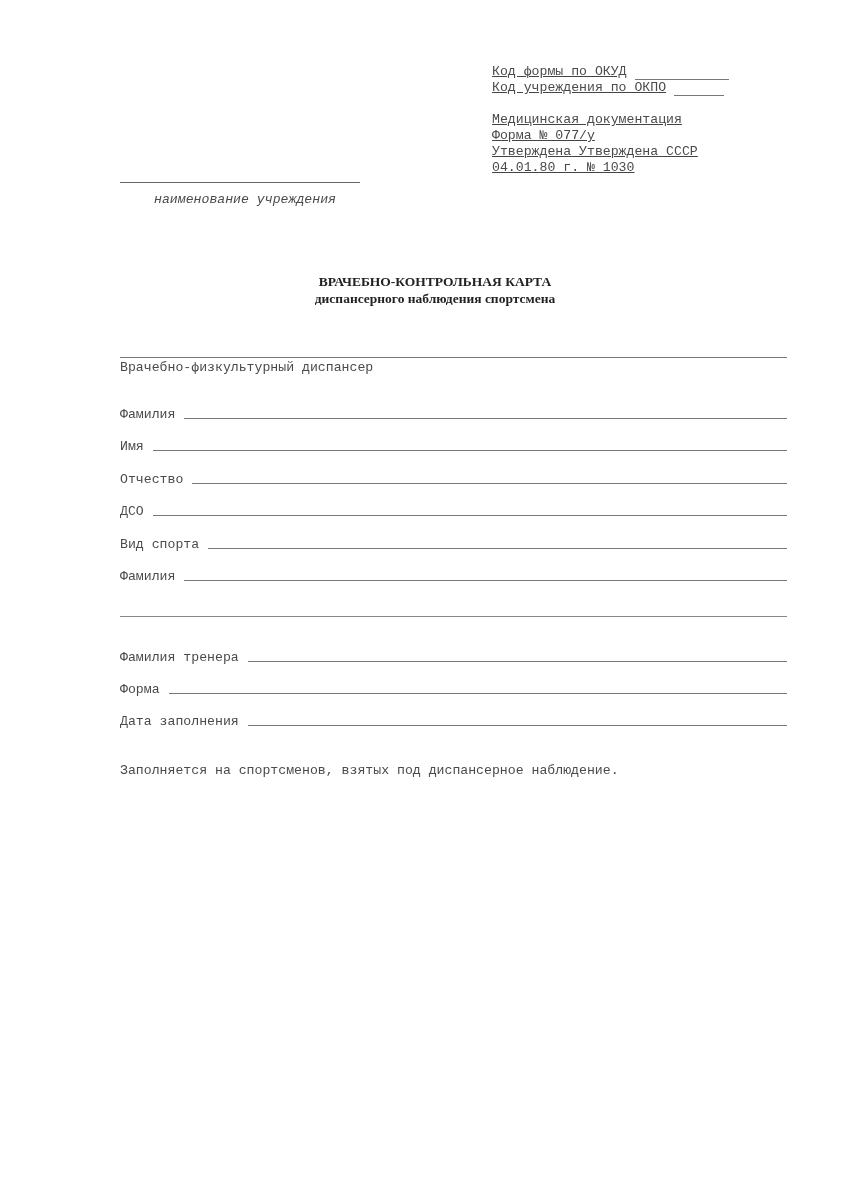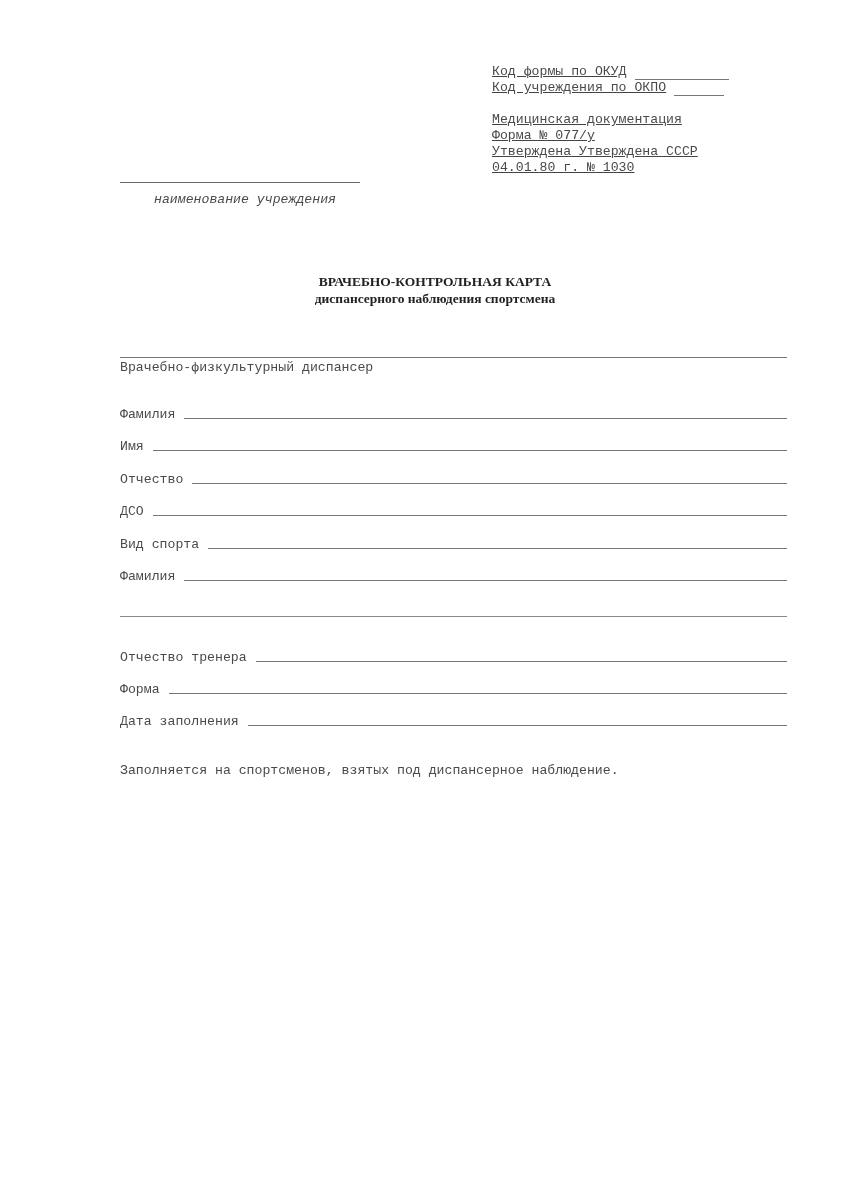--- a/index.html
+++ b/index.html
@@ -69,21 +69,21 @@
   <span class="mono lbl">Вид спорта</span>
   <span class="fill"></span>
 </div>
 <div class="abs field" style="top:569px">
   <span class="mono lbl">Фамилия</span>
   <span class="fill"></span>
 </div>
 <div class="abs solo-line"></div>
 
 <div class="abs field" style="top:650px">
-  <span class="mono lbl">Отчество тренера</span>
+  <span class="mono lbl">Фамилия тренера</span>
   <span class="fill"></span>
 </div>
 <div class="abs field" style="top:682px">
   <span class="mono lbl">Форма</span>
   <span class="fill"></span>
 </div>
 <div class="abs field" style="top:714px">
   <span class="mono lbl">Дата заполнения</span>
   <span class="fill"></span>
 </div>

